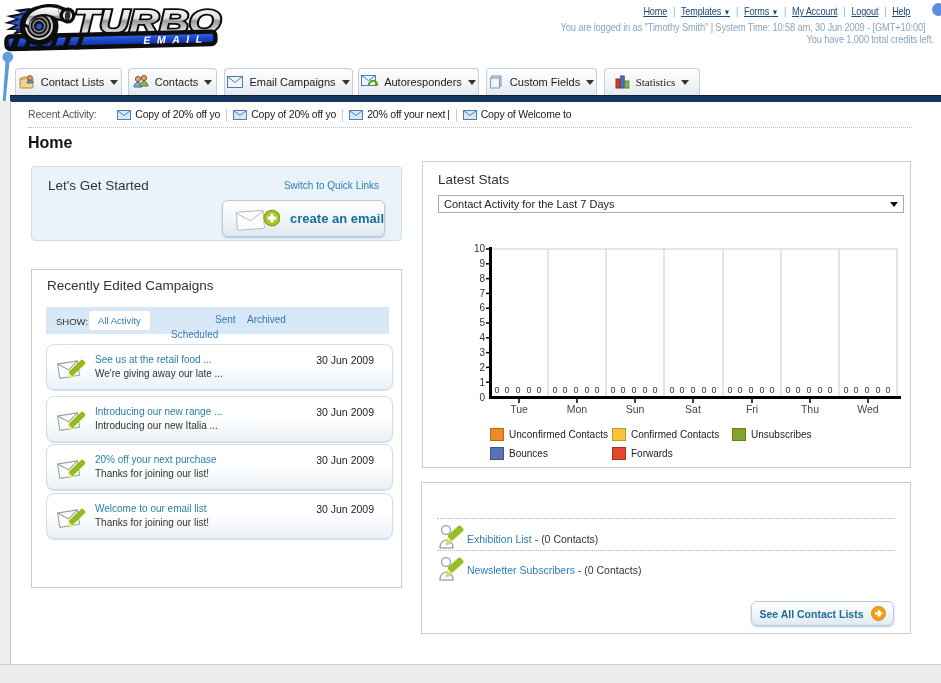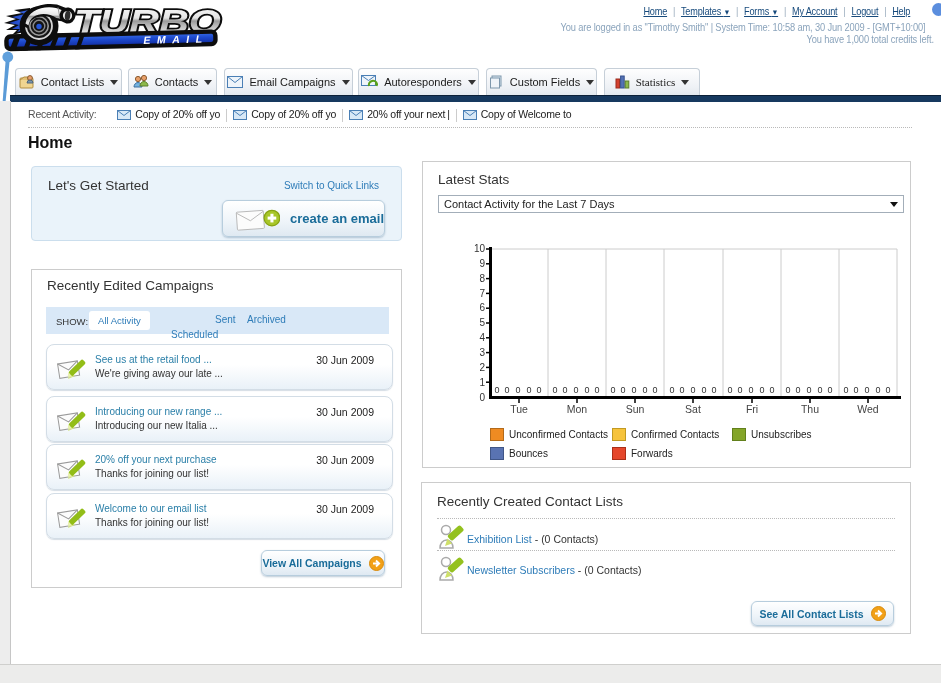--- a/index.html
+++ b/index.html
@@ -266,26 +266,20 @@
         <polygon points="12,27 19,24 14.5,19.5" fill="#d3e284"></polygon>
         <g transform="rotate(-44 21 16)">
           <rect x="11.5" y="13" width="19.5" height="5.8" rx="1.8" fill="#92bd18"></rect>
           <polygon points="8.2,15.9 11.7,13.1 11.7,18.7" fill="#e9f0b0"></polygon>
         </g>
       </svg>
     <div class="ti">Welcome to our email list</div>
     <div class="su">Thanks for joining our list!</div>
     <div class="dt">30 Jun 2009</div>
   </div>
-  <div class="smallbtn" style="left:229px; top:280px; width:124px; height:26px;">View All Campaigns
-    <svg width="15" height="15" viewBox="0 0 15 15">
-        <circle cx="7.5" cy="7.5" r="7" fill="#f2a118" stroke="#d88a0a"></circle>
-        <path d="M4,7.5 h5 M7,4.5 l3.2,3 l-3.2,3" fill="none" stroke="#fff" stroke-width="1.8"></path>
-      </svg>
-  </div>
 </div>
 
 <div class="panelC">
   <div class="t">Latest Stats</div>
   <div class="select">Contact Activity for the Last 7 Days<span class="dn"></span></div>
   <svg class="abs" style="left:8px; top:79px;" width="478" height="180" viewBox="0 0 478 180">
 
     <g stroke="#ccc">
       <line x1="117" y1="8" x2="117" y2="156"></line>
       <line x1="175" y1="8" x2="175" y2="156"></line>
@@ -411,21 +405,20 @@
       <span class="sq" style="left:0; background:#5973b2; border:1px solid #405687;"></span>
       <span style="position:absolute; left:19px; top:1px; white-space:nowrap;">Bounces</span>
     </div>
   <div class="legend" style="left:189px; top:285px;">
       <span class="sq" style="left:0; background:#e5472b; border:1px solid #ab2f18;"></span>
       <span style="position:absolute; left:19px; top:1px; white-space:nowrap;">Forwards</span>
     </div>
 </div>
 
 <div class="panelD">
-  <div class="t">Recently Created Contact Lists</div>
   <div class="dotline" style="left:15px; top:35px; width:458px;"></div>
   <svg class="abs" style="left:16px; top:40px;" width="26" height="27" viewBox="0 0 26 27">
       <circle cx="8" cy="7" r="4.5" fill="none" stroke="#aaa" stroke-width="1.5"></circle>
       <path d="M2,25 a6.5,8 0 0 1 13,0 z" fill="none" stroke="#aaa" stroke-width="1.5"></path>
       <rect x="9" y="7" width="17" height="7" rx="2" transform="rotate(-42 17 10)" fill="#94c11f"></rect>
       <polygon points="7,23 14,20.5 9.5,15.5" fill="#cfe06a"></polygon>
     </svg>
   <div class="row-link" style="left:45px; top:50px;"><a>Exhibition List</a> - (0 Contacts)</div>
   <div class="dotline" style="left:15px; top:67px; width:458px;"></div>
   <svg class="abs" style="left:16px; top:72px;" width="26" height="27" viewBox="0 0 26 27">

